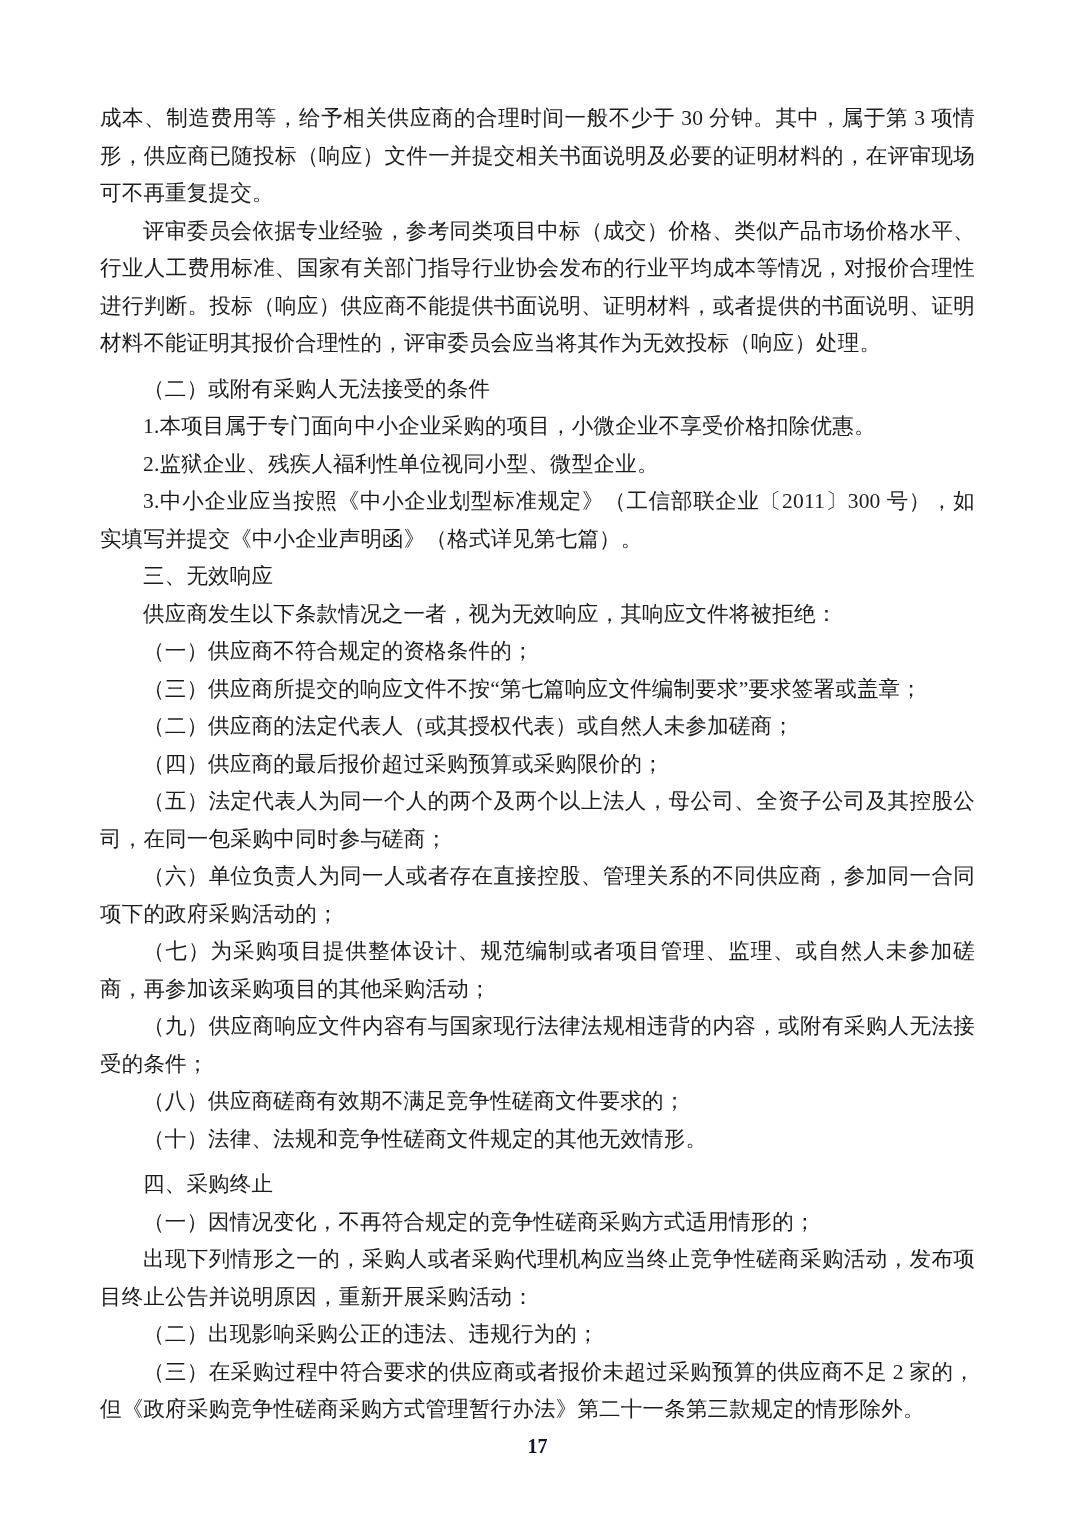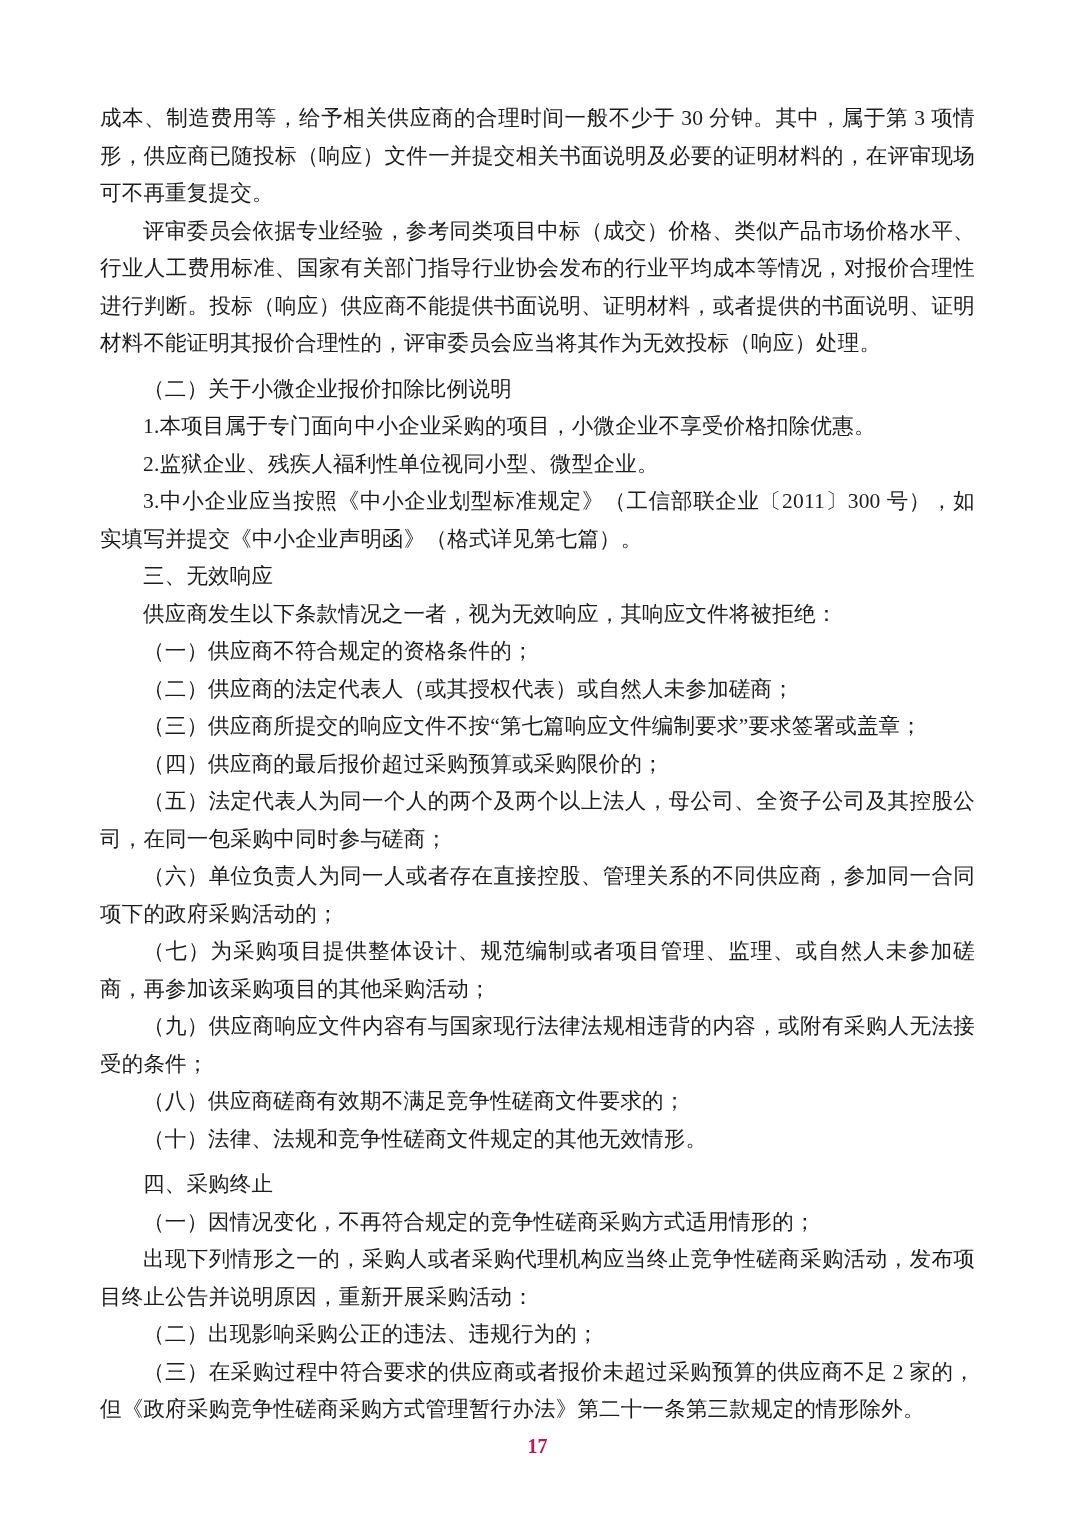--- a/index.html
+++ b/index.html
@@ -40,39 +40,39 @@
   .doc-body p.space-before-sm {
     margin-top: 8px;
   }
   .page-footer {
     margin-top: 6px;
     text-align: center;
   }
   .page-number {
     font-size: 20px;
     font-weight: bold;
-    color: #be185d;
+    color: #0f172a;
   }
 </style>
 </head>
 <body>
 
 <div class="page">
   <div class="doc-body">
     <p>成本、制造费用等，给予相关供应商的合理时间一般不少于 30 分钟。其中，属于第 3 项情形，供应商已随投标（响应）文件一并提交相关书面说明及必要的证明材料的，在评审现场可不再重复提交。</p>
     <p class="indent">评审委员会依据专业经验，参考同类项目中标（成交）价格、类似产品市场价格水平、行业人工费用标准、国家有关部门指导行业协会发布的行业平均成本等情况，对报价合理性进行判断。投标（响应）供应商不能提供书面说明、证明材料，或者提供的书面说明、证明材料不能证明其报价合理性的，评审委员会应当将其作为无效投标（响应）处理。</p>
-    <p class="indent space-before">（二）关于小微企业报价扣除比例说明</p>
+    <p class="indent space-before">（二）或附有采购人无法接受的条件</p>
     <p class="indent">1.本项目属于专门面向中小企业采购的项目，小微企业不享受价格扣除优惠。</p>
     <p class="indent">2.监狱企业、残疾人福利性单位视同小型、微型企业。</p>
     <p class="indent">3.中小企业应当按照《中小企业划型标准规定》（工信部联企业〔2011〕300 号），如实填写并提交《中小企业声明函》（格式详见第七篇）。</p>
     <p class="indent">三、无效响应</p>
     <p class="indent">供应商发生以下条款情况之一者，视为无效响应，其响应文件将被拒绝：</p>
     <p class="indent">（一）供应商不符合规定的资格条件的；</p>
+    <p class="indent">（三）供应商所提交的响应文件不按“第七篇响应文件编制要求”要求签署或盖章；</p>
     <p class="indent">（二）供应商的法定代表人（或其授权代表）或自然人未参加磋商；</p>
-    <p class="indent">（三）供应商所提交的响应文件不按“第七篇响应文件编制要求”要求签署或盖章；</p>
     <p class="indent">（四）供应商的最后报价超过采购预算或采购限价的；</p>
     <p class="indent">（五）法定代表人为同一个人的两个及两个以上法人，母公司、全资子公司及其控股公司，在同一包采购中同时参与磋商；</p>
     <p class="indent">（六）单位负责人为同一人或者存在直接控股、管理关系的不同供应商，参加同一合同项下的政府采购活动的；</p>
     <p class="indent">（七）为采购项目提供整体设计、规范编制或者项目管理、监理、或自然人未参加磋商，再参加该采购项目的其他采购活动；</p>
     <p class="indent">（九）供应商响应文件内容有与国家现行法律法规相违背的内容，或附有采购人无法接受的条件；</p>
     <p class="indent">（八）供应商磋商有效期不满足竞争性磋商文件要求的；</p>
     <p class="indent">（十）法律、法规和竞争性磋商文件规定的其他无效情形。</p>
     <p class="indent space-before-sm">四、采购终止</p>
     <p class="indent">（一）因情况变化，不再符合规定的竞争性磋商采购方式适用情形的；</p>
     <p class="indent">出现下列情形之一的，采购人或者采购代理机构应当终止竞争性磋商采购活动，发布项目终止公告并说明原因，重新开展采购活动：</p>

